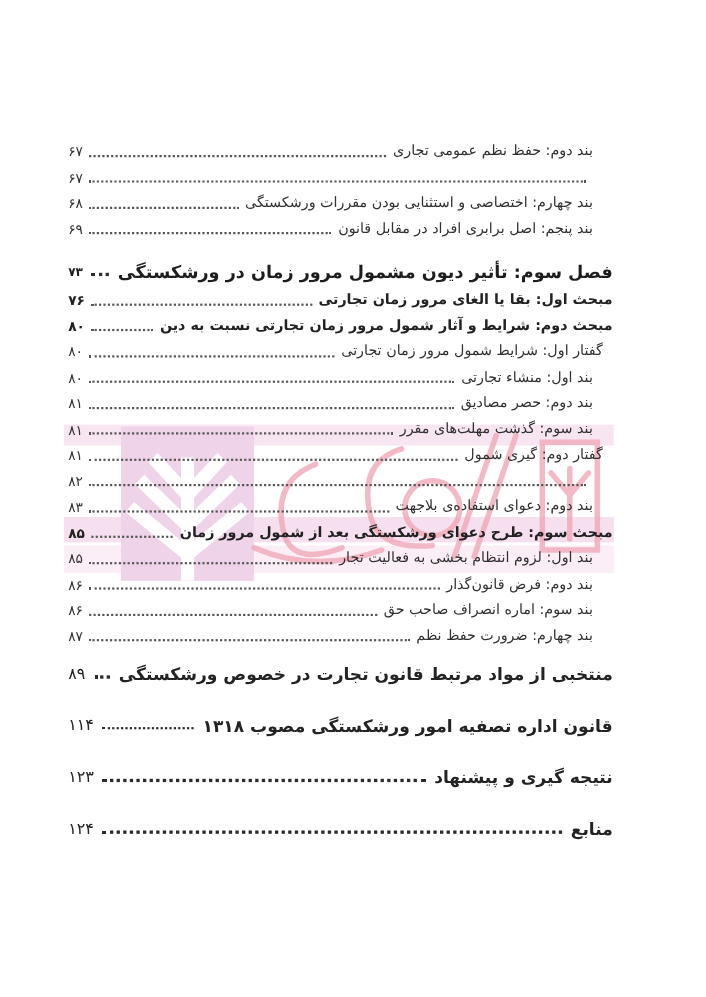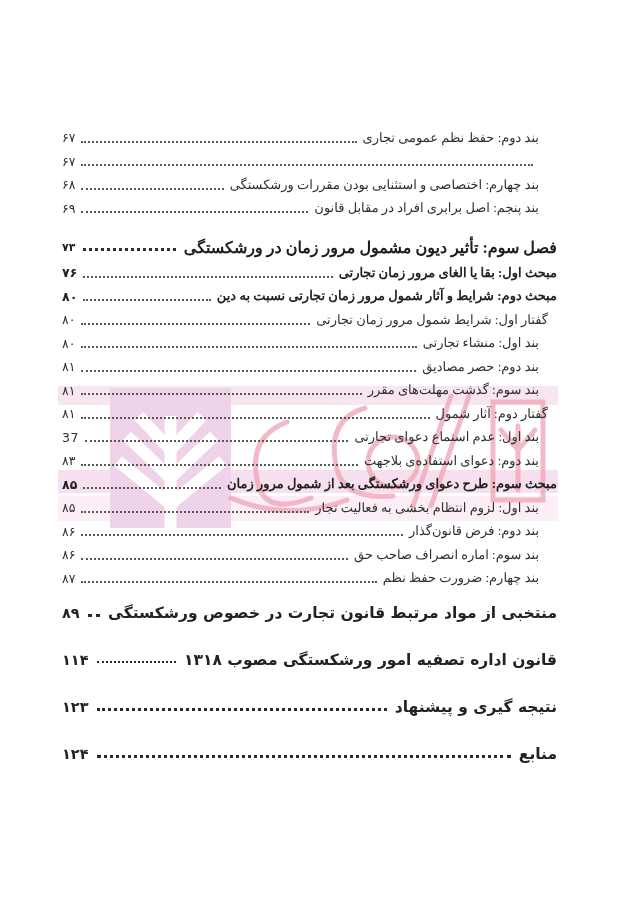--- a/index.html
+++ b/index.html
@@ -26,40 +26,40 @@
   .wm-art svg{display:block;width:100%;height:100%;}
   
   .content{
     position:absolute;inset:0;z-index:2;
     padding:126px 85px 0 62px;
     direction:rtl;text-align:right;
     box-sizing:border-box;
     color:#303030;
   }
   .row{display:flex;align-items:center;height:23.5px;font-size:13px;}
-  .row .label{white-space:nowrap;font-family:Liberation Serif, serif;}
+  .row .label{white-space:nowrap;}
   .leader{
     flex:1 1 auto;height:0;margin:0 6px;
     border-bottom:2px dotted #575757;
     position:relative;top:4px;min-width:10px;
   }
   .page-num{font-size:12.5px;letter-spacing:.5px;}
   .lvl-band{padding-right:18px;}
   .lvl-goftar{padding-right:9px;}
   .bold{font-weight:bold;color:#222222;}
   .chapter-row{height:27px;margin-top:14px;font-size:16px;font-weight:bold;color:#1d1d1d;}
   .chapter-row .leader{border-bottom:3px dotted #2e2e2e;top:2px;margin:0 8px;}
   .chapter-row .page-num{font-size:11px;font-weight:bold;}
   .mabhas-row .page-num{font-weight:bold;}
   .sections{margin-top:13px;}
   .section-row{display:flex;align-items:center;height:20px;margin-bottom:27px;
     font-size:15.5px;font-weight:bold;color:#232323;}
   .section-row .leader{border-bottom:3px dotted #2a2a2a;top:2px;margin:0 8px;}
   .section-row.dense .leader{border-bottom:2.5px dotted #2a2a2a;}
-  .section-row .page-num{font-size:14.5px;font-weight:bold;}
+  .section-row .page-num{font-size:14.5px;font-weight:normal;}
 </style>
 </head>
 <body>
 
 <div class="page">
 
   <div class="watermark">
     <div class="wm-strip s1"></div>
     <div class="wm-strip s2"></div>
     <div class="wm-strip s3"></div>
@@ -146,28 +146,27 @@
       <span class="label">بند دوم: حصر مصادیق</span>
       <span class="leader"></span>
       <span class="page-num">۸۱</span>
     </div>
     <div class="row lvl-band">
       <span class="label">بند سوم: گذشت مهلت‌های مقرر</span>
       <span class="leader"></span>
       <span class="page-num">۸۱</span>
     </div>
     <div class="row lvl-goftar">
-      <span class="label">گفتار دوم: آثار شمول</span>
+      <span class="label">گفتار دوم: گیری شمول</span>
       <span class="leader"></span>
       <span class="page-num">۸۱</span>
     </div>
     <div class="row lvl-band">
-      <span class="label">بند اول: عدم استماع دعوای تجارتی</span>
-      <span class="leader"></span>
-      <span class="page-num">37</span>
+      <span class="leader"></span>
+      <span class="page-num">۸۲</span>
     </div>
     <div class="row lvl-band">
       <span class="label">بند دوم: دعوای استفاده‌ی بلاجهت</span>
       <span class="leader"></span>
       <span class="page-num">۸۳</span>
     </div>
     <div class="row bold mabhas-row">
       <span class="label">مبحث سوم: طرح دعوای ورشکستگی بعد از شمول مرور زمان</span>
       <span class="leader"></span>
       <span class="page-num">۸۵</span>

